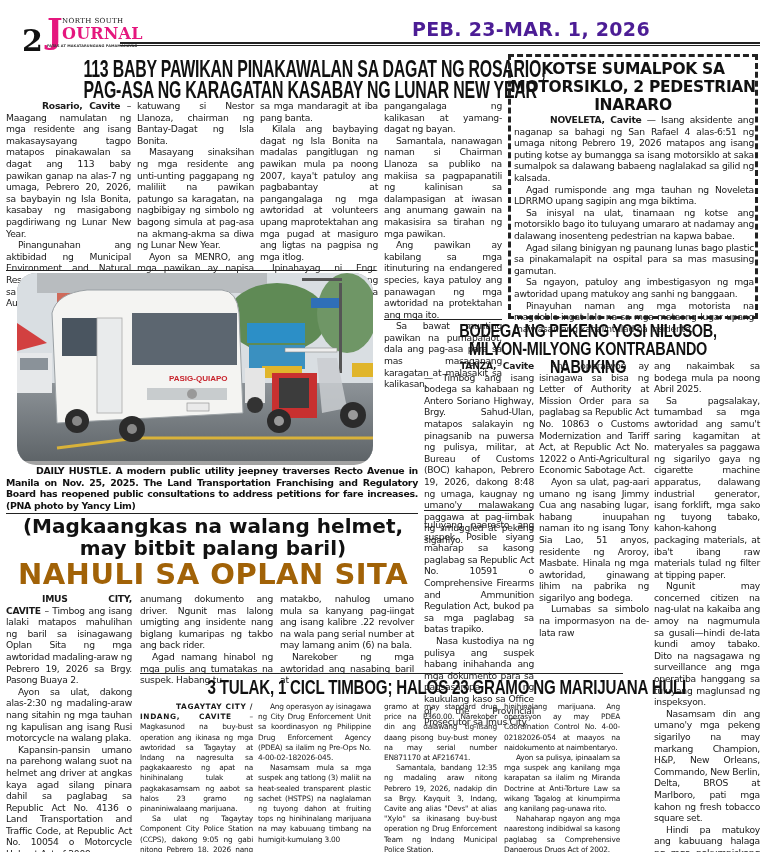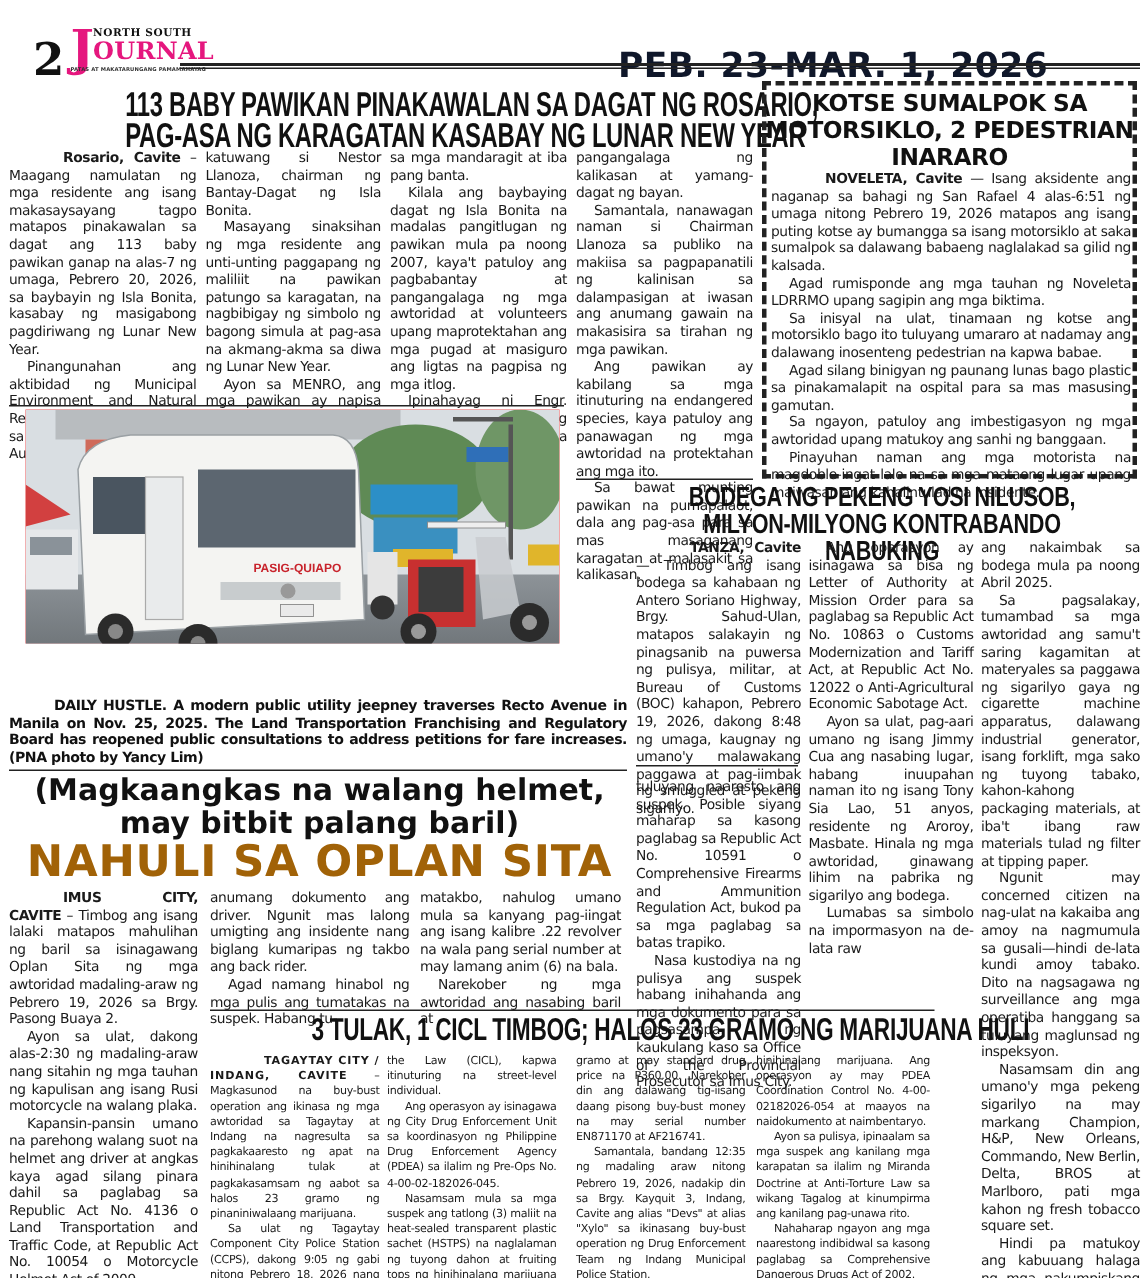--- a/index.html
+++ b/index.html
@@ -7,30 +7,30 @@
   body { position: relative; font-family: "DejaVu Sans", sans-serif; color: #111; }
   .abs { position: absolute; }
   .body-text { font-size: 9.2px; line-height: 11.6px; text-align: justify; hyphens: manual; color: #1a1a1a; font-family: "DejaVu Sans", sans-serif; letter-spacing: -0.25px; }
   .body-text p { text-indent: 12px; }
   .dateline { font-weight: bold; margin-left: 24px; }
   .rule { position: absolute; background: #222; }
 
   
   #page-number { left: 22px; top: 26px; font-family: "DejaVu Serif", serif; font-weight: bold; font-size: 30px; line-height: 30px; color: #111; }
   #logo-j { left: 47px; top: 15px; font-family: "DejaVu Serif", serif; font-weight: bold; font-size: 33px; line-height: 33px; color: #e5177e; }
-  #logo-top { left: 62px; top: 17px; font-family: "DejaVu Serif", serif; font-weight: bold; font-size: 7px; letter-spacing: 0.4px; color: #111; }
+  #logo-top { left: 62px; top: 17px; font-family: "DejaVu Serif", serif; font-weight: normal; font-size: 7px; letter-spacing: 0.4px; color: #111; }
   #logo-main { left: 62px; top: 27px; font-family: "DejaVu Serif", serif; font-weight: bold; font-size: 16px; letter-spacing: 0.2px; color: #e5177e; line-height: 14px; }
   #logo-tag { left: 47px; top: 44px; font-size: 3.5px; font-weight: bold; color: #333; letter-spacing: 0.1px; }
-  #issue-date { left: 412px; top: 18px; font-family: "DejaVu Sans", sans-serif; font-weight: bold; font-size: 23px; letter-spacing: 0.3px; color: #0f172a; margin-top: 13px; }
+  #issue-date { left: 412px; top: 18px; font-family: "DejaVu Sans", sans-serif; font-weight: bold; font-size: 19px; letter-spacing: 0.3px; color: #4c1d95; }
   .mast-rule1 { left: 120px; top: 42px; width: 640px; height: 2px; }
   .mast-rule2 { left: 120px; top: 45px; width: 640px; height: 1px; }
   #s1-headline-wrap { left: 6px; top: 59px; width: 500px; }
 
   
-  #photo { left: 17px; top: 273px; width: 356px; height: 156px; overflow: hidden; background: #ef4444; }
+  #photo { left: 17px; top: 273px; width: 356px; height: 192px; overflow: hidden; background: #a3a3a3; border-radius: 19px; }
   #caption { left: 6px; top: 465px; width: 412px; font-size: 9.4px; line-height: 11.6px; font-weight: bold; text-align: justify; color: #111; font-family: "DejaVu Sans", sans-serif; letter-spacing: -0.3px; }
 
   
   #kotse-box { left: 508px; top: 54px; width: 250px; height: 265px; border: 3px dashed #222; }
   #kotse-headline { left: 510px; top: 60px; width: 246px; text-align: center; font-family: "DejaVu Sans", sans-serif; font-weight: bold; font-size: 15.5px; line-height: 18px; color: #111; letter-spacing: -0.3px; }
   #kotse-body { left: 514px; top: 114px; width: 240px; }
 
   
   #nahuli-kicker { left: 8px; top: 515px; width: 410px; text-align: center; font-family: "DejaVu Sans", sans-serif; font-weight: bold; font-size: 20px; line-height: 22px; color: #111; }
   #nahuli-headline { left: 8px; top: 559px; width: 410px; text-align: center; font-family: "DejaVu Sans", sans-serif; font-weight: bold; font-size: 29px; line-height: 30px; color: #a16207; letter-spacing: 0.5px; }
@@ -198,21 +198,20 @@
 
 <div class="abs" style="left:140px;top:677px;width:483px;">
   <div style="font-family:'Liberation Sans',sans-serif;font-weight:bold;font-size:21px;line-height:20px;text-align:center;white-space:nowrap;transform:scaleX(0.72);transform-origin:center top;letter-spacing:-0.3px;">3 TULAK, 1 CICL TIMBOG; HALOS 23 GRAMO NG MARIJUANA HULI</div>
 </div>
 
 <div class="abs body-text small-text" style="left:140px;top:702px;width:113px;">
   <p><span class="dateline" style="letter-spacing:0.6px;">TAGAYTAY CITY / INDANG, CAVITE</span><span> – Magkasunod na buy-bust operation ang ikinasa ng mga awtoridad sa Tagaytay at Indang na nagresulta sa pagkakaaresto ng apat na hinihinalang tulak at pagkakasamsam ng aabot sa halos 23 gramo ng pinaniniwalaang marijuana.</span></p>
   <p>Sa ulat ng Tagaytay Component City Police Station (CCPS), dakong 9:05 ng gabi nitong Pebrero 18, 2026 nang masakote sa Brgy. Maharlika West, Tagaytay City sina alias "Jerome" at alias "JELMAR", isang Child in Conflict with</p>
 </div>
 <div class="abs body-text small-text" style="left:258px;top:702px;width:113px;">
-  <p style="text-indent:0">the Law (CICL), kapwa itinuturing na street-level individual.</p>
   <p>Ang operasyon ay isinagawa ng City Drug Enforcement Unit sa koordinasyon ng Philippine Drug Enforcement Agency (PDEA) sa ilalim ng Pre-Ops No. 4-00-02-182026-045.</p>
   <p>Nasamsam mula sa mga suspek ang tatlong (3) maliit na heat-sealed transparent plastic sachet (HSTPS) na naglalaman ng tuyong dahon at fruiting tops ng hinihinalang marijuana na may kabuuang timbang na humigit-kumulang 3.00</p>
 </div>
 <div class="abs body-text small-text" style="left:384px;top:702px;width:113px;">
   <p style="text-indent:0">gramo at may standard drug price na P360.00. Narekober din ang dalawang tig-iisang daang pisong buy-bust money na may serial number EN871170 at AF216741.</p>
   <p>Samantala, bandang 12:35 ng madaling araw nitong Pebrero 19, 2026, nadakip din sa Brgy. Kayquit 3, Indang, Cavite ang alias "Devs" at alias "Xylo" sa ikinasang buy-bust operation ng Drug Enforcement Team ng Indang Municipal Police Station.</p>
 
 </div>
 <div class="abs body-text small-text" style="left:504px;top:702px;width:116px;">
   <p style="text-indent:0">hinihinalang marijuana. Ang operasyon ay may PDEA Coordination Control No. 4-00-02182026-054 at maayos na naidokumento at naimbentaryo.</p>

